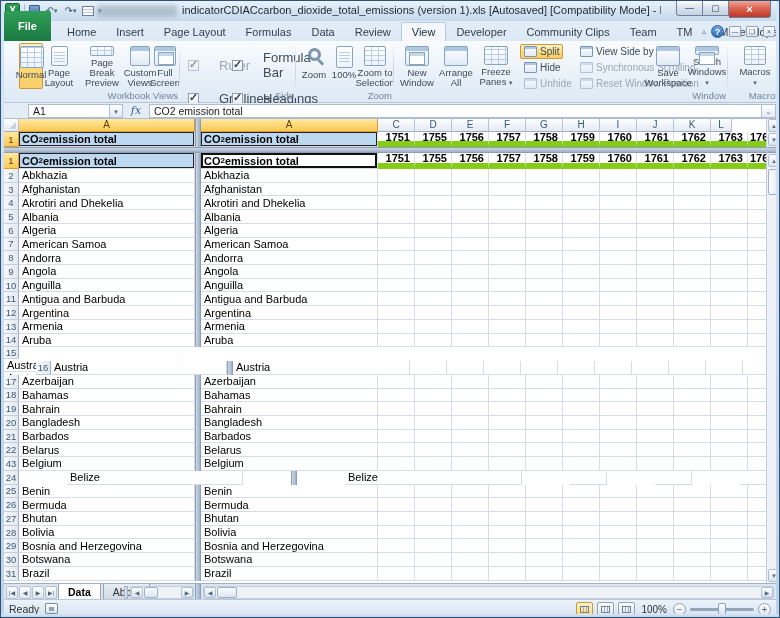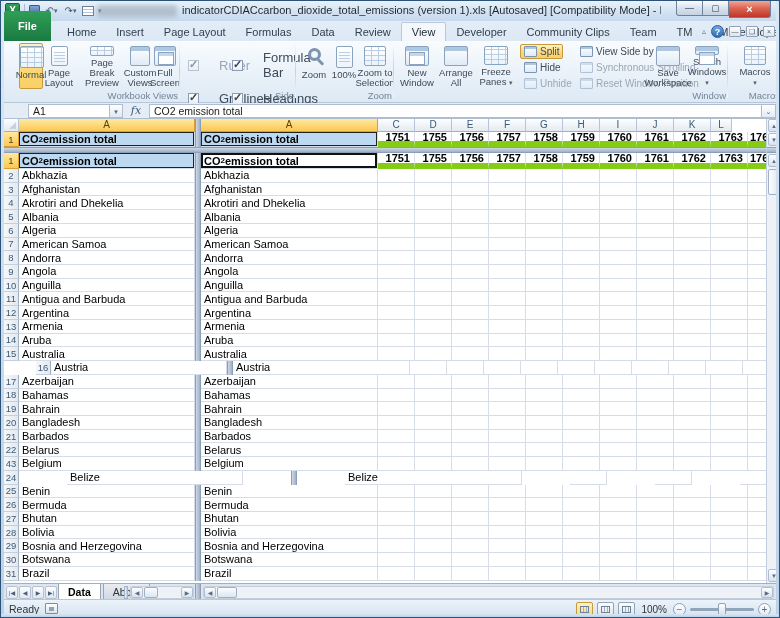--- a/index.html
+++ b/index.html
@@ -648,21 +648,21 @@
           <div class="cell yc"></div>
           <div class="cell yc"></div>
           <div class="cell yc"></div>
           <div class="cell yc"></div>
           <div class="cell yc"></div>
           <div class="cell yc"></div>
           <div class="cell yc"></div>
           <div class="cell yc"></div>
           <div class="cell yc lastc"></div>
         </div>
-        <div class="grow" style="height: 13.73px;">
+        <div class="grow" style="height: 13.73px; flex-direction: column;">
           <div class="rh">15</div>
           <div class="cell nameL">Australia</div>
           <div class="vs"></div>
           <div class="cell nameR">Australia</div>
           <div class="cell yc"></div>
           <div class="cell yc"></div>
           <div class="cell yc"></div>
           <div class="cell yc"></div>
           <div class="cell yc"></div>
           <div class="cell yc"></div>

